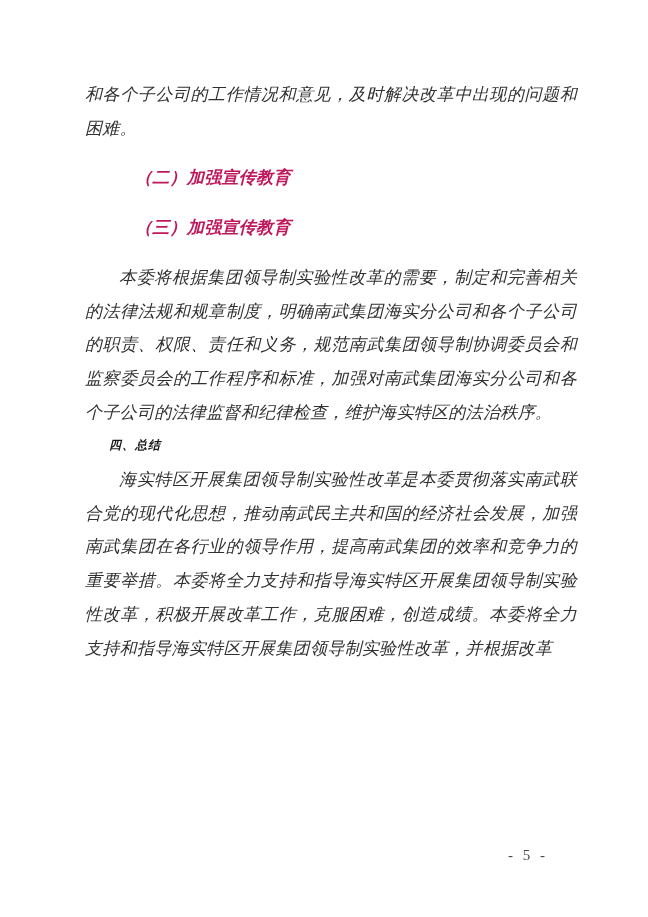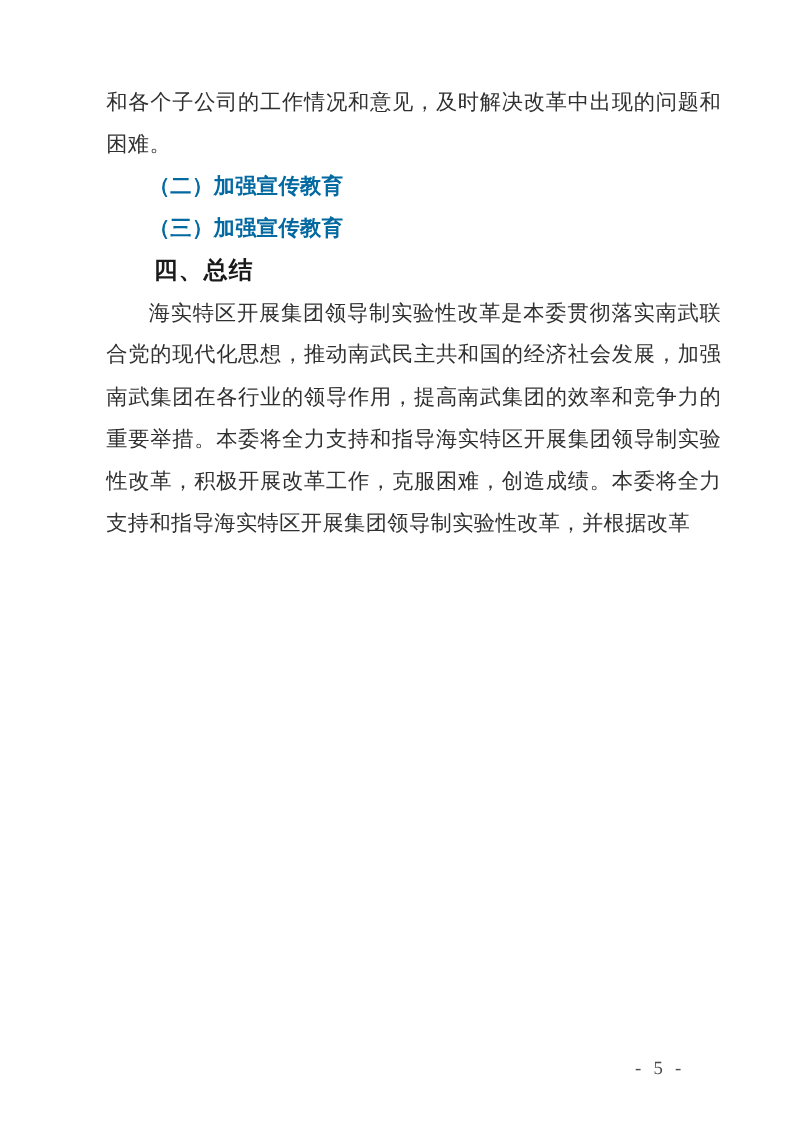--- a/index.html
+++ b/index.html
@@ -11,50 +11,51 @@
     position: relative;
     width: 648px;
     height: 917px;
     background: #ffffff;
     overflow: hidden;
     font-family: "Liberation Serif", "DejaVu Serif", serif;
   }
   .text-block {
     position: absolute;
     left: 85px;
-    top: 65px;
+    top: 78px;
     width: 492px;
     font-size: 17px;
     line-height: 33.7px;
     color: #303030;
     text-align: justify;
     text-justify: inter-ideograph;
     text-align-last: left;
     letter-spacing: 0.3px;
+    font-style: italic;
   }
   .para {
     margin: 0;
     text-indent: 2em;
   }
   .para.no-indent {
     text-indent: 0;
   }
   .heading-kai {
-    margin: 0;
+    margin: 16px;
     text-indent: 2em;
     font-weight: bold;
-    color: #0369a1;
+    color: #be185d;
   }
   .heading-hei {
     margin: 0;
     text-indent: 2em;
     font-weight: bold;
     font-family: "Liberation Sans", "DejaVu Sans", sans-serif;
     color: #1a1a1a;
-    font-size: 19px;
+    font-size: 12px;
     letter-spacing: 1px;
   }
   .page-number {
     position: absolute;
     top: 843px;
     right: 100px;
     font-size: 15px;
     line-height: 24px;
     color: #4a4a4a;
     letter-spacing: 3px;
@@ -62,17 +63,18 @@
   }
 </style>
 </head>
 <body>
 
 <div class="page">
   <div class="text-block">
     <p class="para no-indent">和各个子公司的工作情况和意见，及时解决改革中出现的问题和困难。</p>
     <p class="heading-kai">（二）加强宣传教育</p>
     <p class="heading-kai">（三）加强宣传教育</p>
+    <p class="para">本委将根据集团领导制实验性改革的需要，制定和完善相关的法律法规和规章制度，明确南武集团海实分公司和各个子公司的职责、权限、责任和义务，规范南武集团领导制协调委员会和监察委员会的工作程序和标准，加强对南武集团海实分公司和各个子公司的法律监督和纪律检查，维护海实特区的法治秩序。</p>
     <p class="heading-hei">四、总结</p>
     <p class="para">海实特区开展集团领导制实验性改革是本委贯彻落实南武联合党的现代化思想，推动南武民主共和国的经济社会发展，加强南武集团在各行业的领导作用，提高南武集团的效率和竞争力的重要举措。本委将全力支持和指导海实特区开展集团领导制实验性改革，积极开展改革工作，克服困难，创造成绩。本委将全力支持和指导海实特区开展集团领导制实验性改革，并根据改革</p>
   </div>
   <div class="page-number">- 5 -</div>
 </div>
 
 </body></html>

